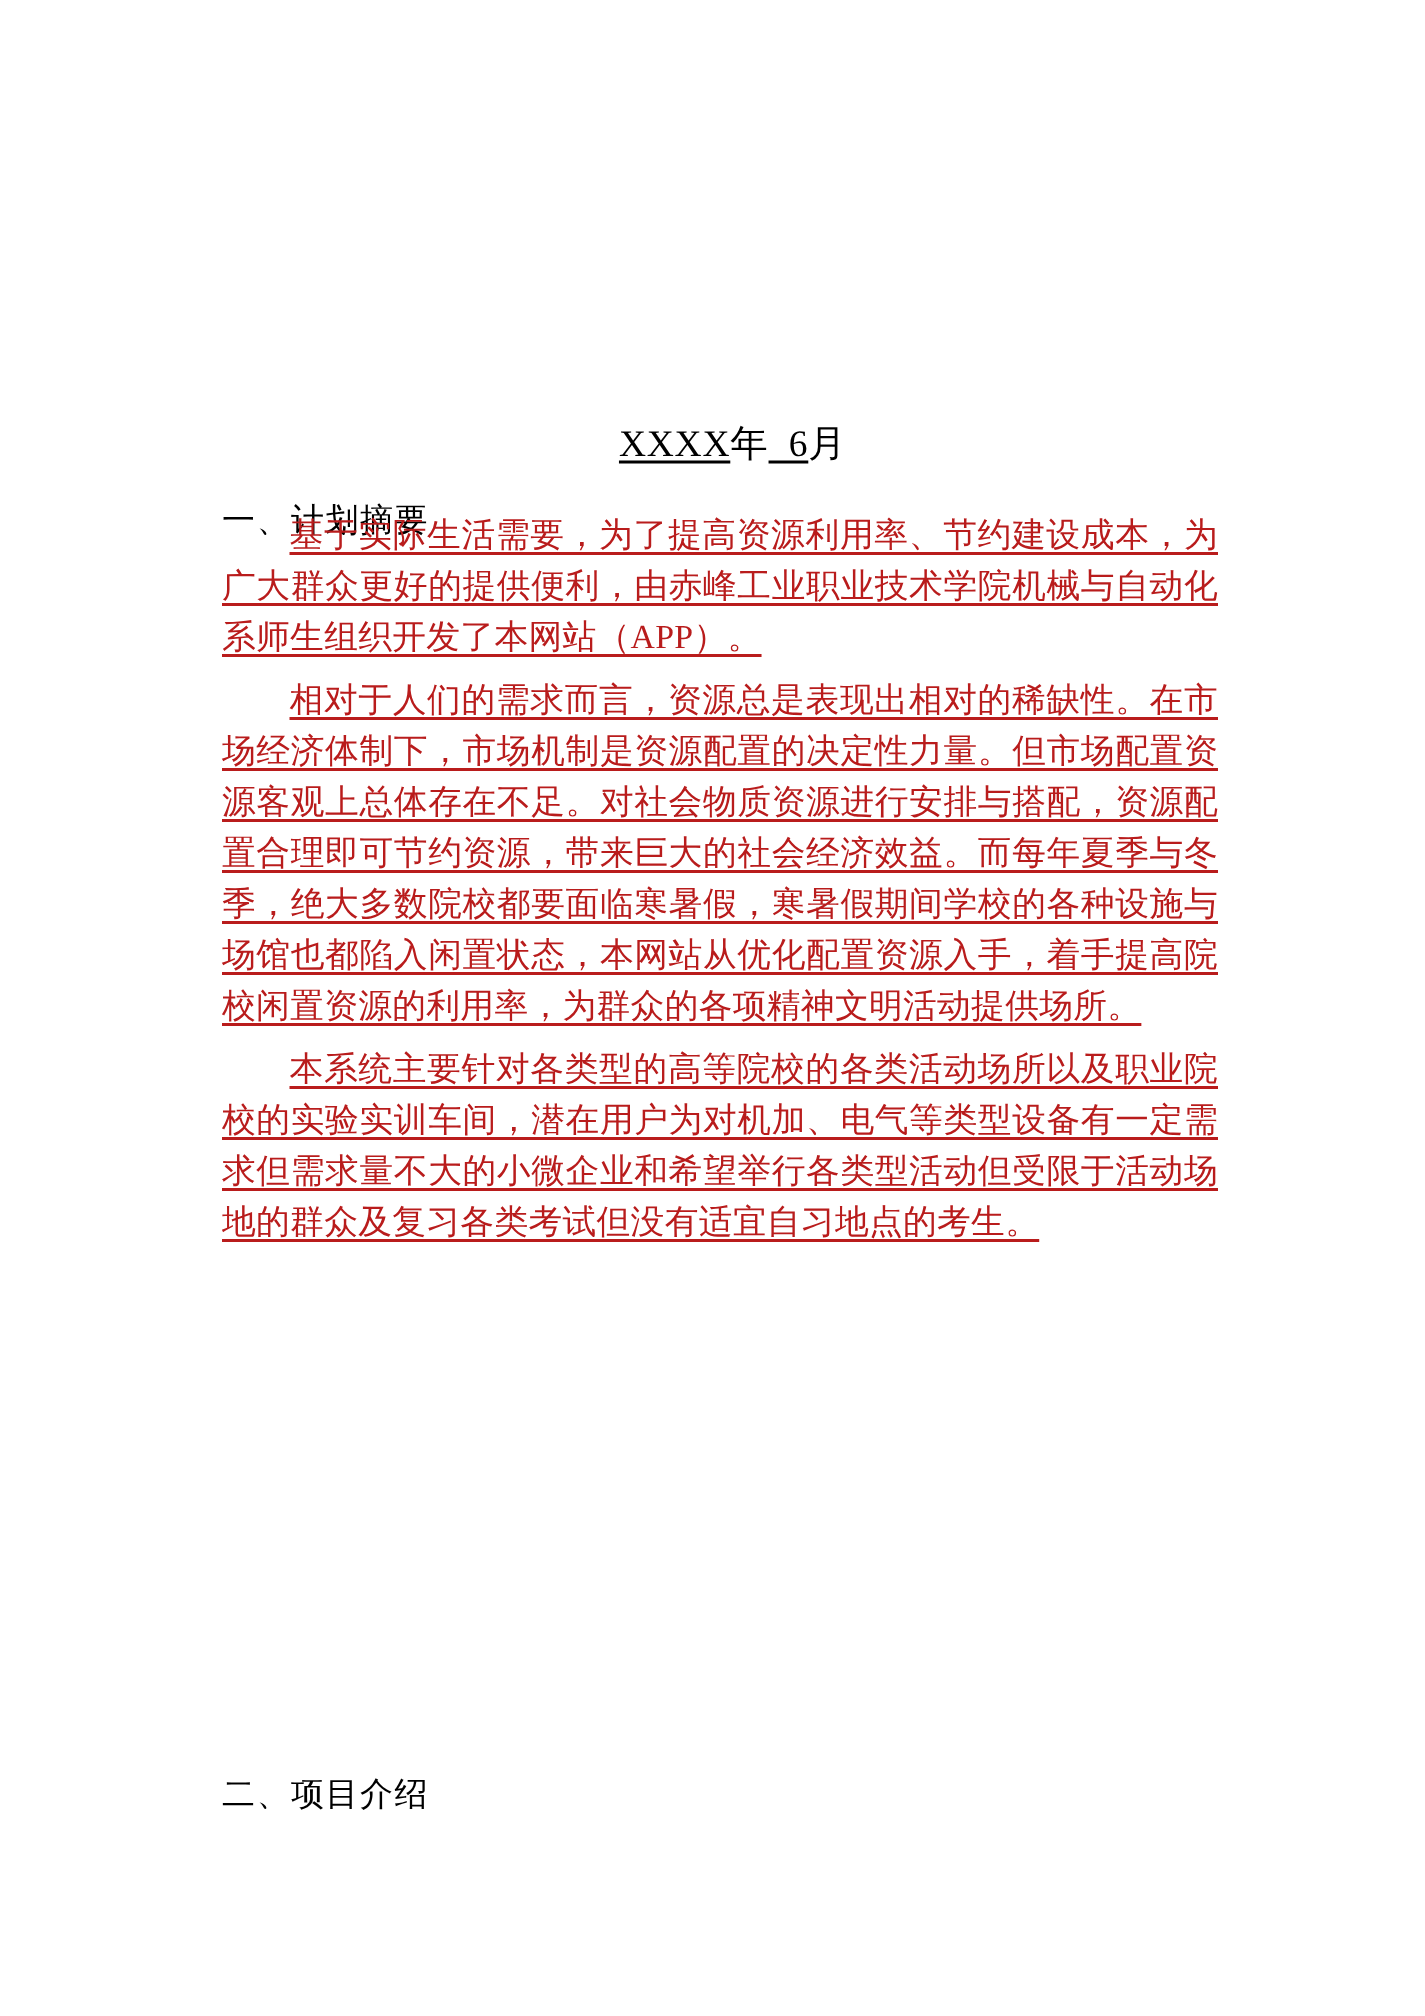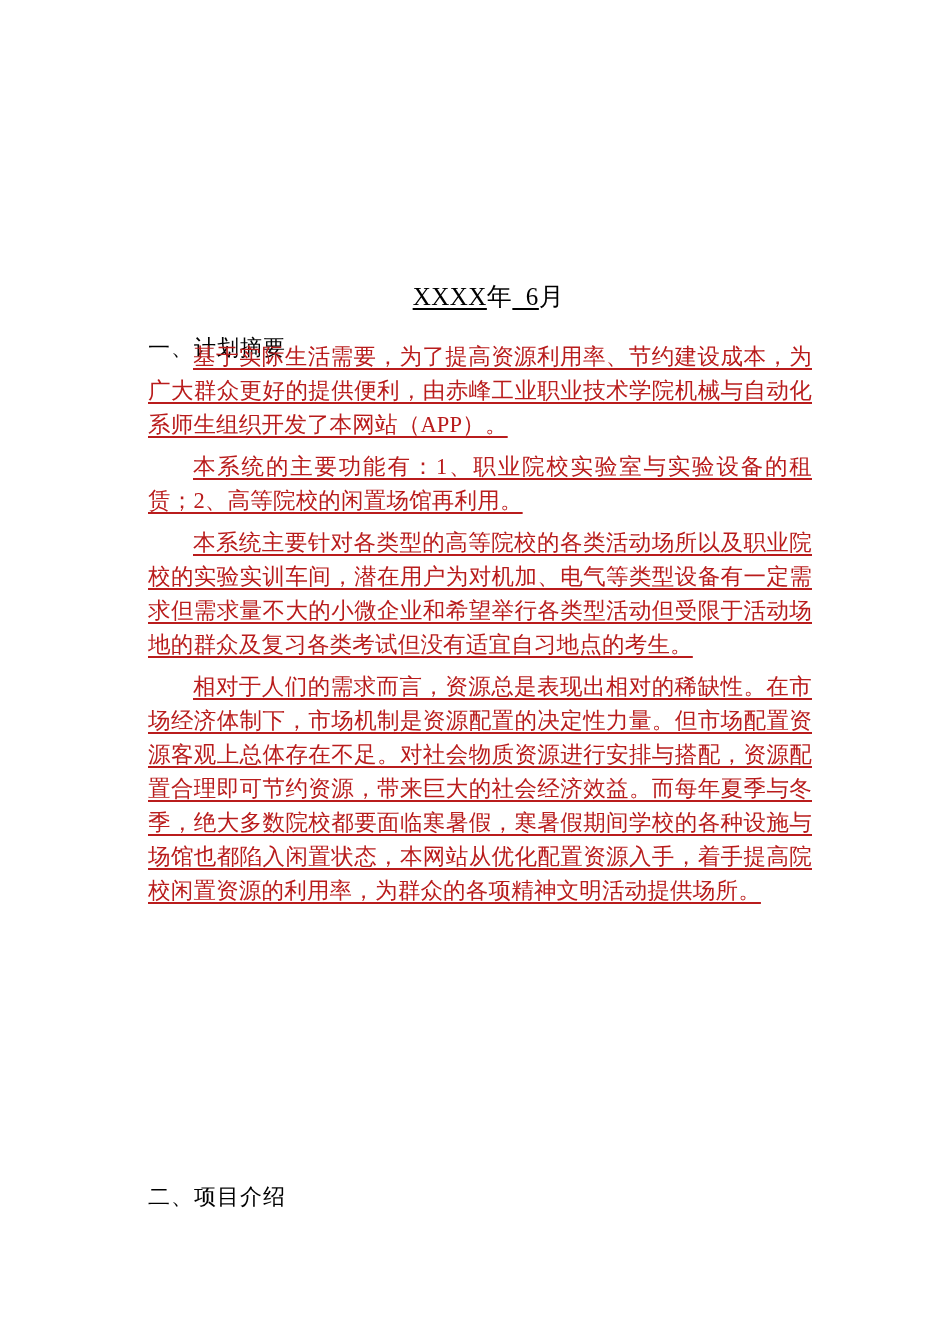--- a/index.html
+++ b/index.html
@@ -87,24 +87,23 @@
 
   <div class="date-line">
     <span class="u">XXXX</span><span class="year-label">年</span><span class="u">  6</span><span class="month-label">月</span>
   </div>
 
   <div class="heading" id="heading-1">一、计划摘要</div>
 
   <div class="body-block">
     <p class="para"><span class="txt">基于实际生活需要，为了提高资源利用率、节约建设成本，为广大群众更好的提供便利，由赤峰工业职业技术学院机械与自动化系师生组织开发了本网站（APP）。</span></p>
 
-    <p class="para"><span class="txt">本系统的主要功能有：1、职业院校实验室与实验设备的租赁；2、高等院校的闲置场馆再利用。</span></p>
+
+    <p class="para"><span class="txt">相对于人们的需求而言，资源总是表现出相对的稀缺性。在市场经济体制下，市场机制是资源配置的决定性力量。但市场配置资源客观上总体存在不足。对社会物质资源进行安排与搭配，资源配置合理即可节约资源，带来巨大的社会经济效益。而每年夏季与冬季，绝大多数院校都要面临寒暑假，寒暑假期间学校的各种设施与场馆也都陷入闲置状态，本网站从优化配置资源入手，着手提高院校闲置资源的利用率，为群众的各项精神文明活动提供场所。</span></p>
 
     <p class="para"><span class="txt">本系统主要针对各类型的高等院校的各类活动场所以及职业院校的实验实训车间，潜在用户为对机加、电气等类型设备有一定需求但需求量不大的小微企业和希望举行各类型活动但受限于活动场地的群众及复习各类考试但没有适宜自习地点的考生。</span></p>
-
-    <p class="para"><span class="txt">相对于人们的需求而言，资源总是表现出相对的稀缺性。在市场经济体制下，市场机制是资源配置的决定性力量。但市场配置资源客观上总体存在不足。对社会物质资源进行安排与搭配，资源配置合理即可节约资源，带来巨大的社会经济效益。而每年夏季与冬季，绝大多数院校都要面临寒暑假，寒暑假期间学校的各种设施与场馆也都陷入闲置状态，本网站从优化配置资源入手，着手提高院校闲置资源的利用率，为群众的各项精神文明活动提供场所。</span></p>
 
 
   </div>
 
   <div class="heading" id="heading-2">二、项目介绍</div>
 
 </div>
 
 </body></html>

